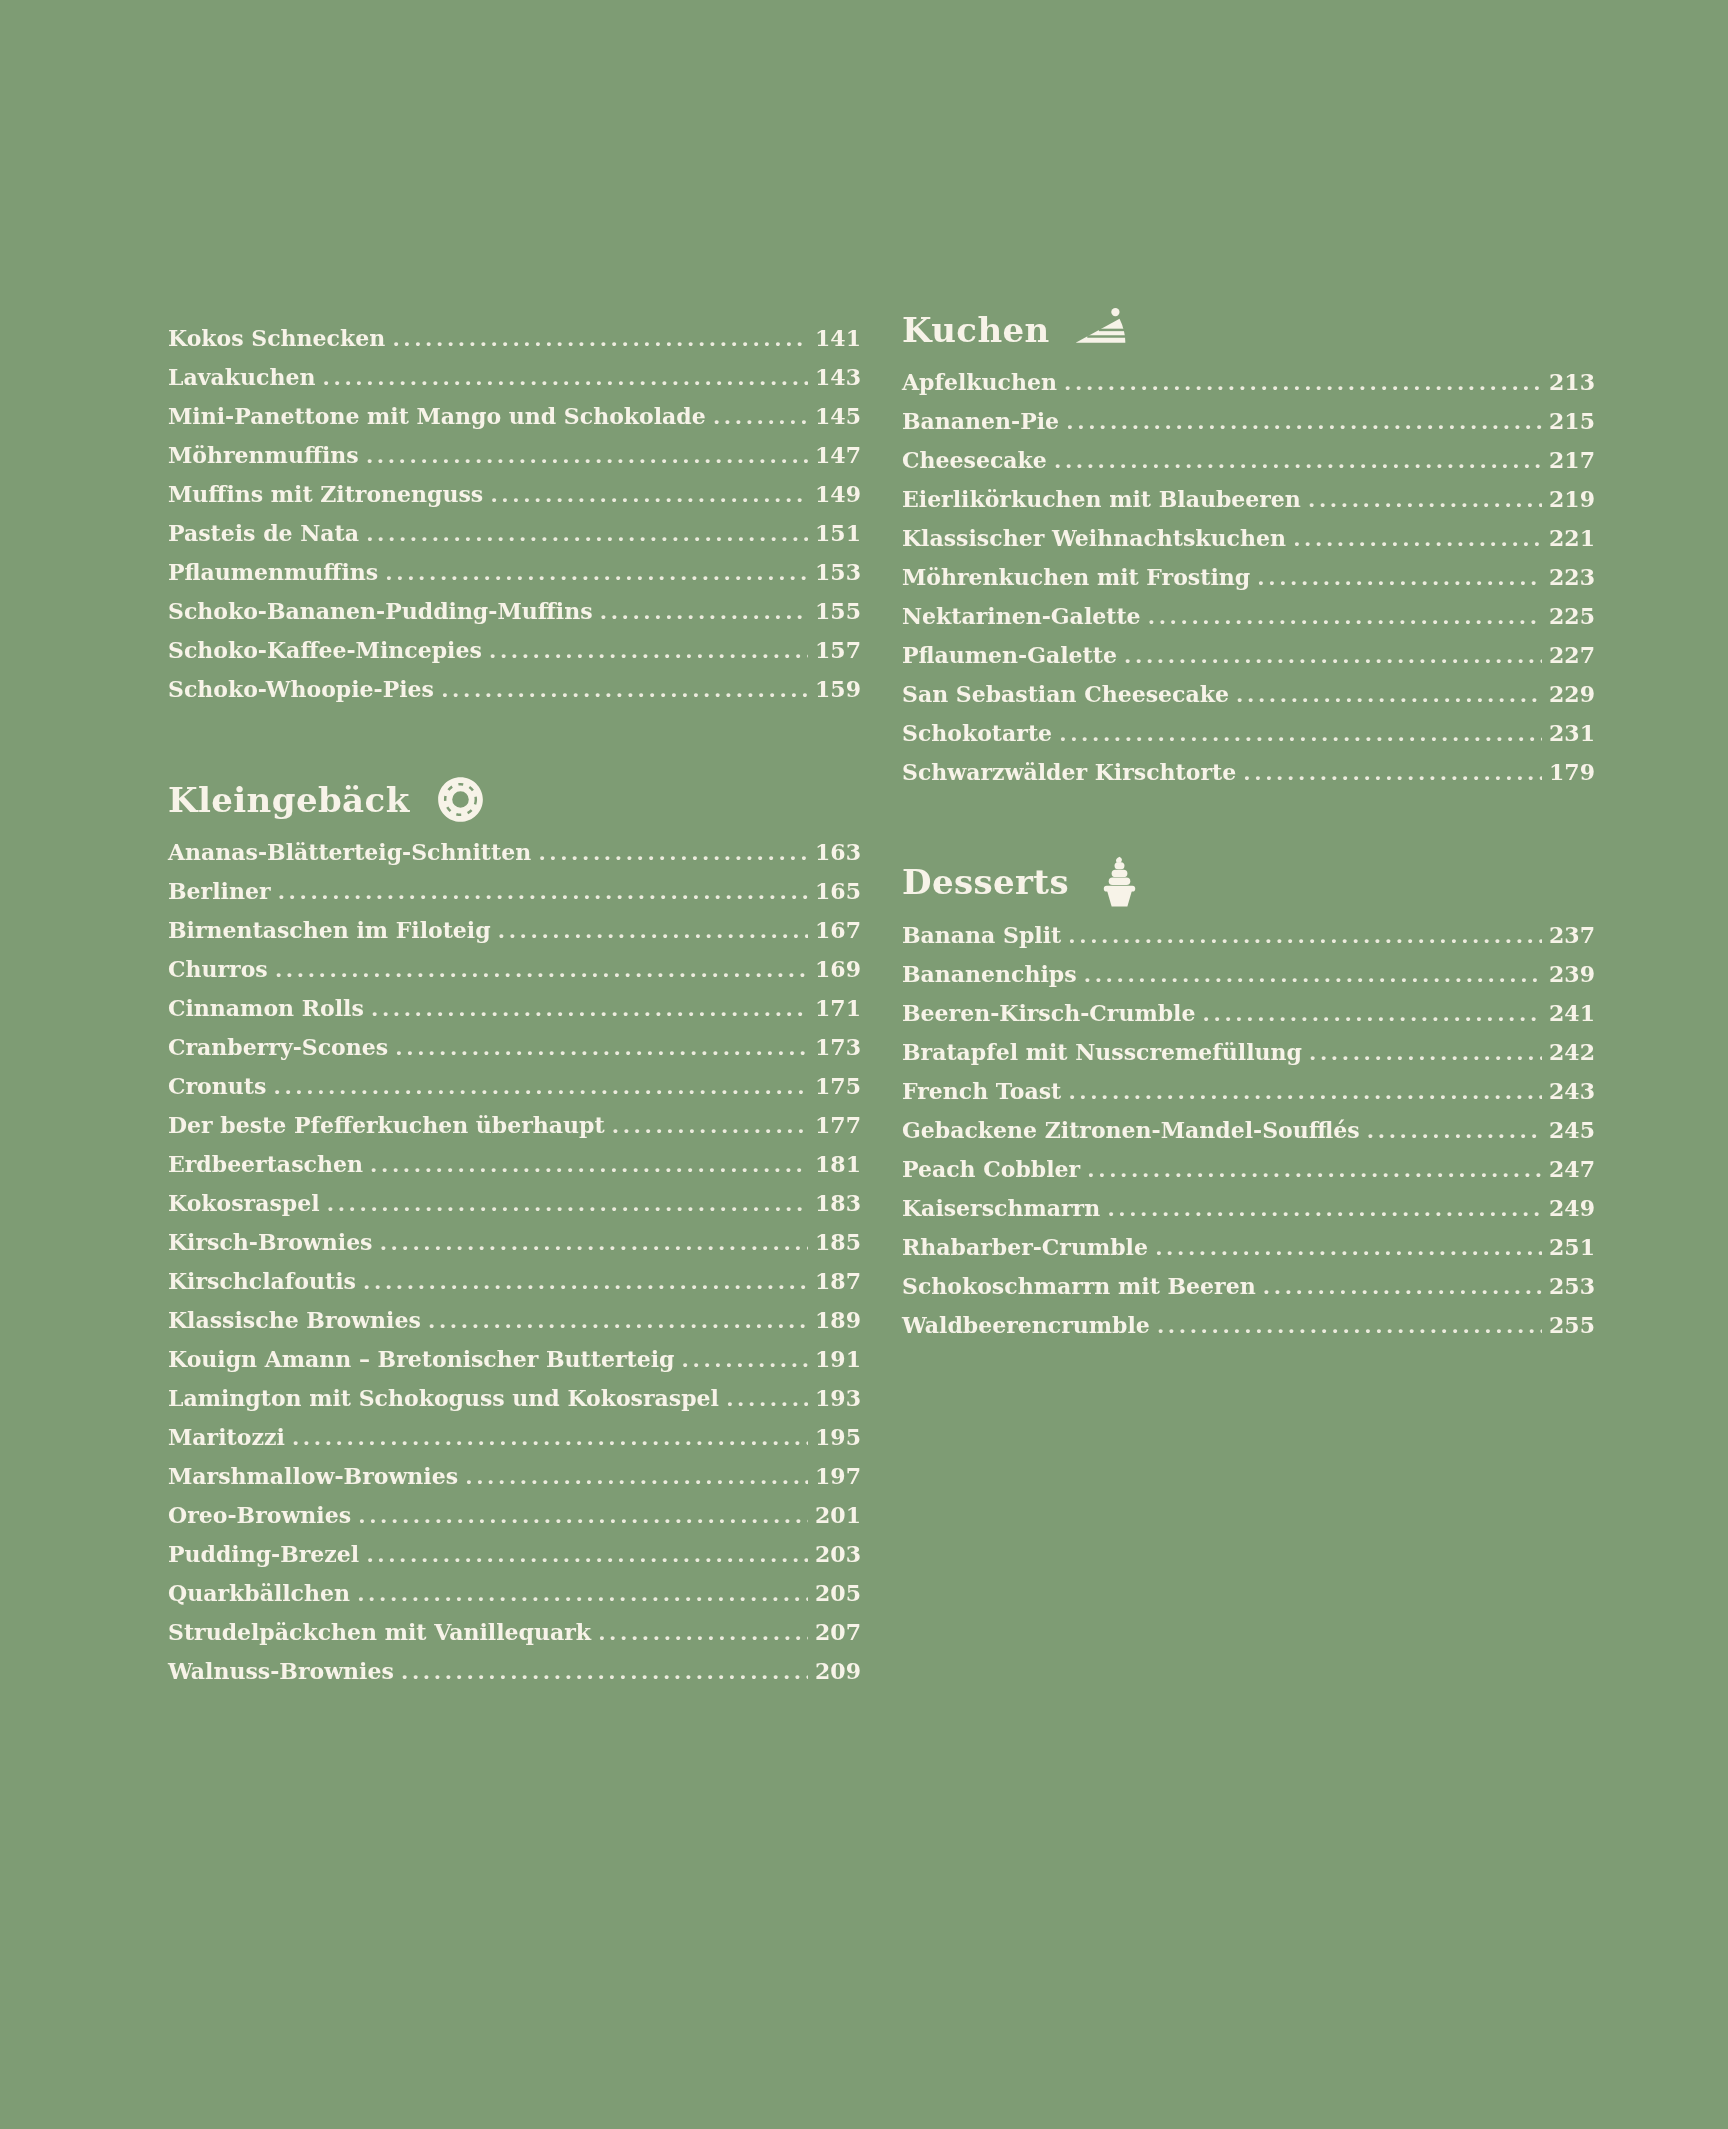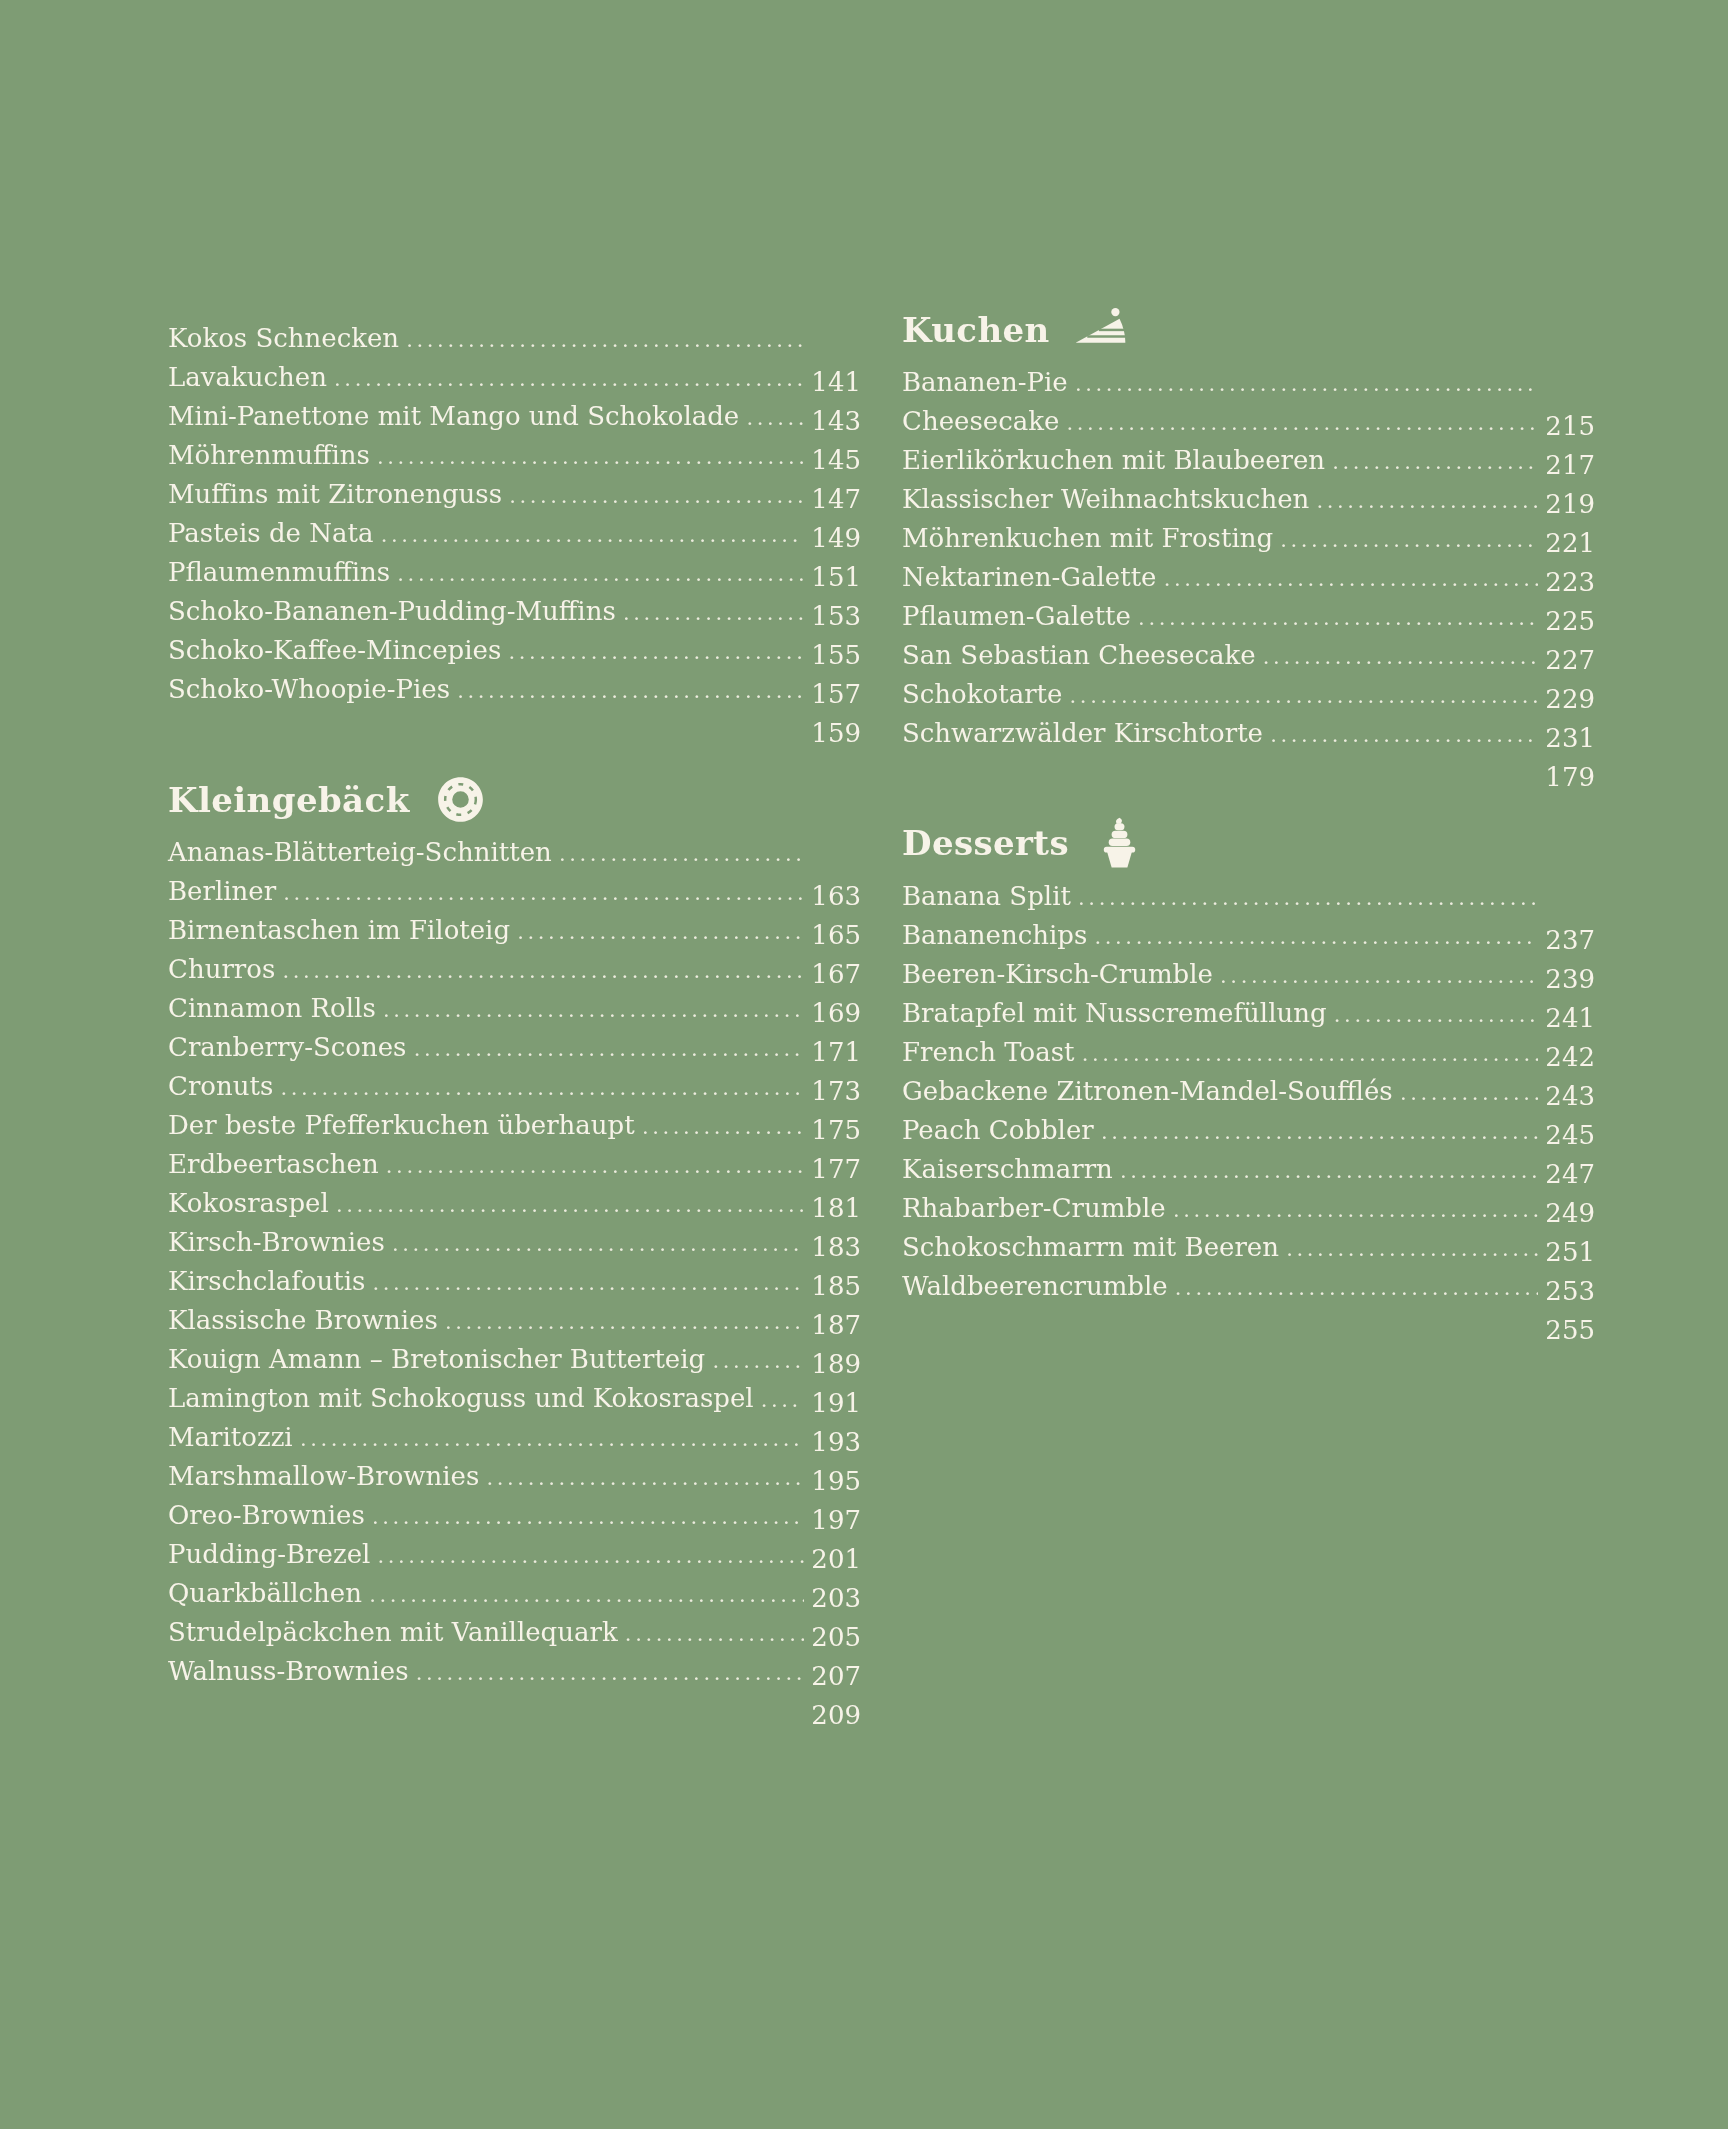--- a/index.html
+++ b/index.html
@@ -25,23 +25,23 @@
   .section-header{
     display:flex;align-items:center;gap:24px;
     height:55px;margin:63px 0 5.8px 0;
     font-size:34px;font-weight:700;letter-spacing:0.4px;
   }
   .col > .toc-section:first-child .section-header{margin-top:0;}
   .section-icon{display:inline-flex;width:53px;height:53px;color:var(--ink);}
   .section-icon svg{width:100%;height:100%;}
 
   .toc-row{
-    display:flex;align-items:flex-start;
+    display:flex;align-items:flex-end;
     height:39px;line-height:39px;
-    font-size:26px;font-weight:400;
+    font-size:22px;font-weight:700;
   }
   .entry-label{white-space:nowrap;}
   .entry-dots{
     flex:1;overflow:hidden;white-space:nowrap;
     margin:0 7.2px;opacity:.92;
   }
   .entry-dots::after{
     content:"........................................................................................................................................................................................................................";
     letter-spacing:3.6px;font-size:21px;
   }
@@ -271,20 +271,25 @@
       <span class="section-icon">
             <svg viewBox="0 0 64 64" aria-hidden="true">
               <path fill="currentColor" d="M2 48 L55 19 C59.5 28 62 38 62 48 Z"></path>
               <line x1="16" y1="40.5" x2="62" y2="40.5" stroke="var(--bg)" stroke-width="3"></line>
               <line x1="30" y1="32.5" x2="62" y2="32.5" stroke="var(--bg)" stroke-width="3"></line>
               <circle cx="50" cy="11" r="5" fill="currentColor"></circle>
             </svg>
           </span>
     </h2>
     <ul class="entries">
+  <li class="toc-row">
+    <span class="entry-label">Apfelkuchen</span>
+    <span class="entry-dots"></span>
+    <span class="entry-page">213</span>
+  </li>
 
   <li class="toc-row">
     <span class="entry-label">Bananen-Pie</span>
     <span class="entry-dots"></span>
     <span class="entry-page">215</span>
   </li>
 
   <li class="toc-row">
     <span class="entry-label">Cheesecake</span>
     <span class="entry-dots"></span>

